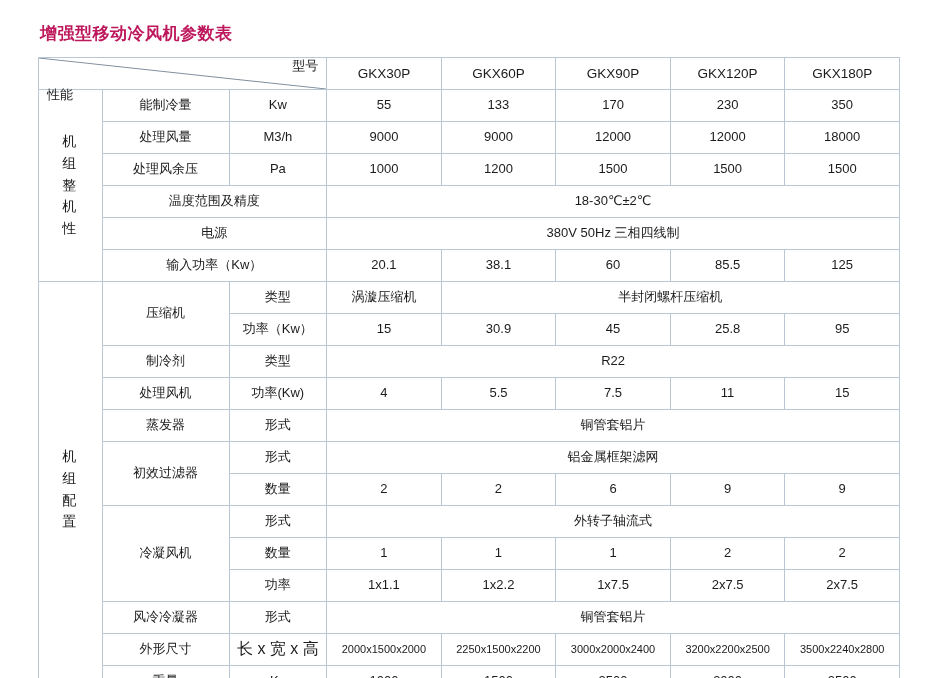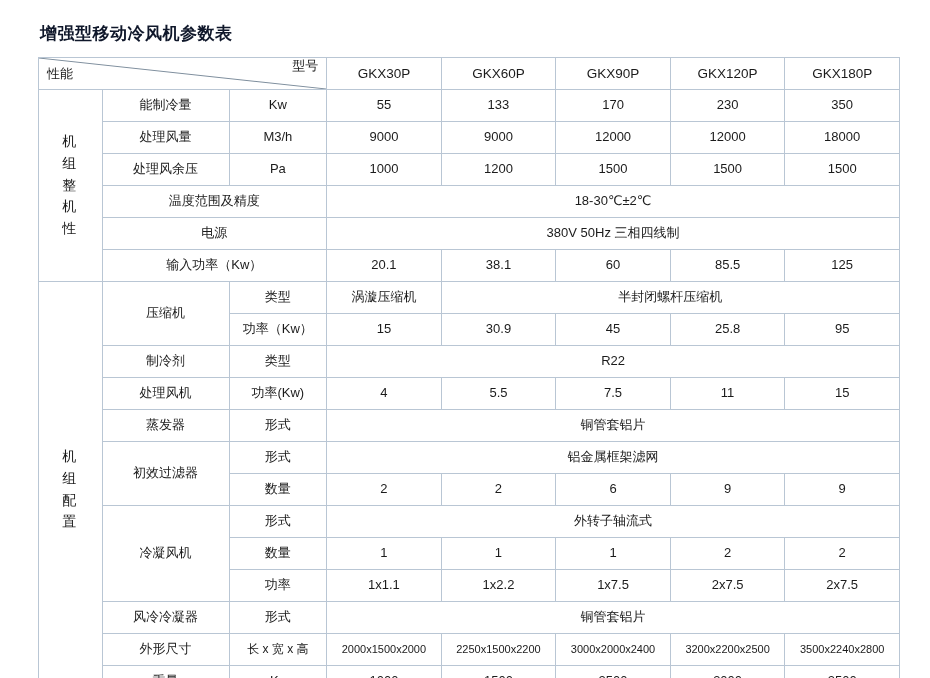--- a/index.html
+++ b/index.html
@@ -3,21 +3,21 @@
 <meta charset="utf-8">
 <style>
   html,body{margin:0;padding:0;}
   body{
     width:930px;height:678px;background:#ffffff;
     font-family:"Liberation Sans","DejaVu Sans",sans-serif;
     color:#1b1b1b;
   }
   .page{position:relative;width:930px;height:678px;box-sizing:border-box;padding:22px 28px 0 38px;}
   .title{
-    font-size:17px;font-weight:bold;color:#0f172a;letter-spacing:0.5px;
+    font-size:17px;font-weight:bold;color:#be185d;letter-spacing:0.5px;
     margin:0 0 12px 2px;
   }
   table.spec{
     border-collapse:collapse;
     width:862px;
     table-layout:fixed;
     font-size:13px;
   }
   table.spec td{
     border:1px solid #b9c6d4;
@@ -44,31 +44,31 @@
     letter-spacing:2px;
   }
   .group span{display:block;line-height:1.55;}
   .corner{
     position:relative;
     background:#c7dbe9;
     padding:0;
     height:34px;
   }
   .corner .perf{
-    position:absolute;left:8px;top:9px;font-size:13px;
+    position:absolute;left:8px;top:30px;font-size:13px;
   }
   .corner .model{
     position:absolute;right:8px;top:1px;font-size:13px;
   }
   .corner .diag{
     position:absolute;left:0;top:0;width:100%;height:100%;
     pointer-events:none;
   }
   .model-hdr{background:#c7dbe9;font-size:13.5px;}
-  .small{font-size:12px;}
+  .small{font-size:16px;}
   .xsmall{font-size:11px;}
 </style>
 </head>
 <body>
 
 <div class="page">
 
   <div class="title">增强型移动冷风机参数表</div>
 
   <table class="spec">

